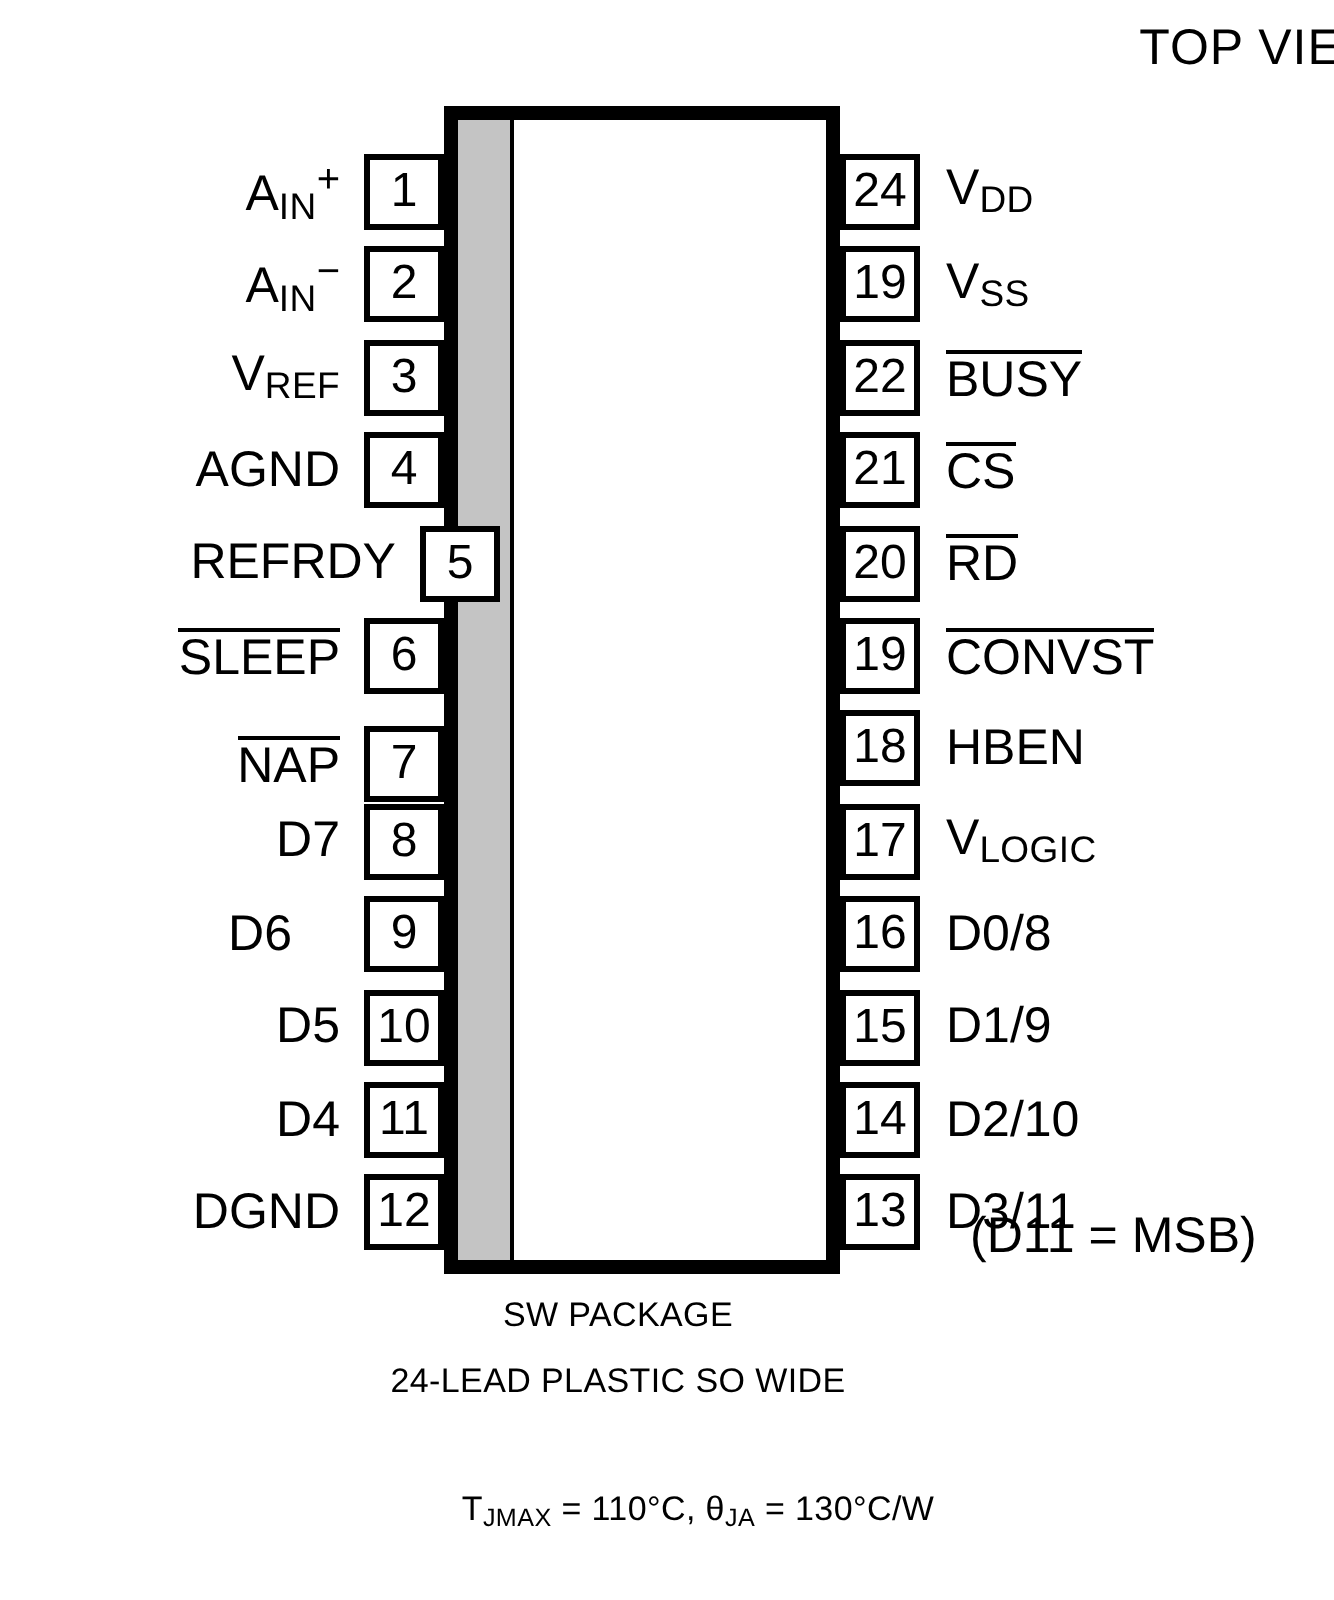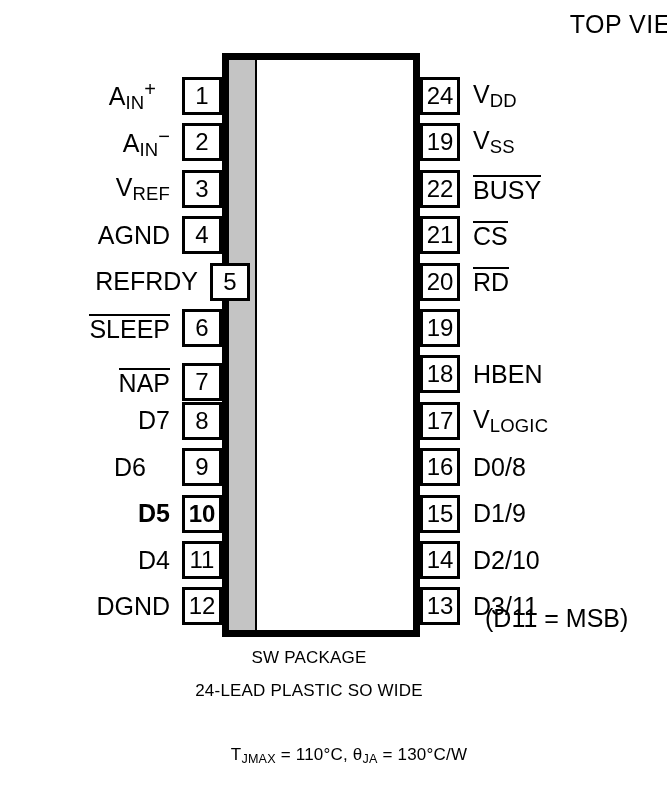--- a/index.html
+++ b/index.html
@@ -126,21 +126,21 @@
 </head>
 <body>
 
 <div id="top-view-title">TOP VIEW</div>
 
 <div id="package-body">
   <div id="package-notch-bar"></div>
 </div>
 
 <div id="pins-left-container">
-    <div class="pin-row left" style="top: 77px; gap: 14px;">
+    <div class="pin-row left" style="top: 77px;">
       <div class="pin-label"><span>A</span><span class="sub">IN</span><span class="sup">+</span></div>
       <div class="pin-box">1</div>
     </div>
     <div class="pin-row left" style="top: 123.4px;">
       <div class="pin-label"><span>A</span><span class="sub">IN</span><span class="sup">−</span></div>
       <div class="pin-box">2</div>
     </div>
     <div class="pin-row left" style="top: 169.8px;">
       <div class="pin-label"><span>V</span><span class="sub">REF</span></div>
       <div class="pin-box">3</div>
@@ -162,21 +162,21 @@
       <div class="pin-box">7</div>
     </div>
     <div class="pin-row left" style="top: 401.8px;">
       <div class="pin-label"><span>D7</span></div>
       <div class="pin-box">8</div>
     </div>
     <div class="pin-row left" style="top: 448.2px; gap: 24px;">
       <div class="pin-label"><span>D6</span></div>
       <div class="pin-box">9</div>
     </div>
-    <div class="pin-row left" style="top: 494.6px; font-weight: bold;">
+    <div class="pin-row left" style="top: 494.6px;">
       <div class="pin-label"><span>D5</span></div>
       <div class="pin-box">10</div>
     </div>
     <div class="pin-row left" style="top: 541px;">
       <div class="pin-label"><span>D4</span></div>
       <div class="pin-box">11</div>
     </div>
     <div class="pin-row left" style="top: 587.4px;">
       <div class="pin-label"><span>DGND</span></div>
       <div class="pin-box">12</div>
@@ -198,20 +198,21 @@
     <div class="pin-row right" style="top: 216.2px;">
       <div class="pin-box">21</div>
       <div class="pin-label"><span class="ovl"><span>CS</span></span></div>
     </div>
     <div class="pin-row right" style="top: 262.6px;">
       <div class="pin-box">20</div>
       <div class="pin-label"><span class="ovl"><span>RD</span></span></div>
     </div>
     <div class="pin-row right" style="top: 309px;">
       <div class="pin-box">19</div>
+      <div class="pin-label"><span class="ovl"><span>CONVST</span></span></div>
     </div>
     <div class="pin-row right" style="top: 355.4px;">
       <div class="pin-box">18</div>
       <div class="pin-label"><span>HBEN</span></div>
     </div>
     <div class="pin-row right" style="top: 401.8px;">
       <div class="pin-box">17</div>
       <div class="pin-label"><span>V</span><span class="sub">LOGIC</span></div>
     </div>
     <div class="pin-row right" style="top: 448.2px;">

